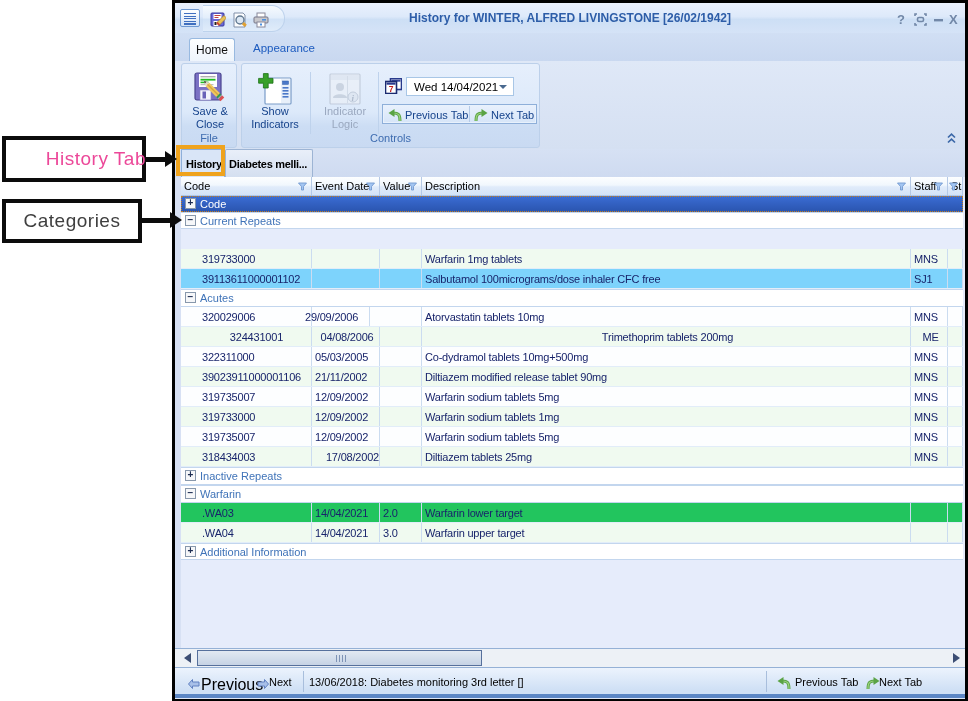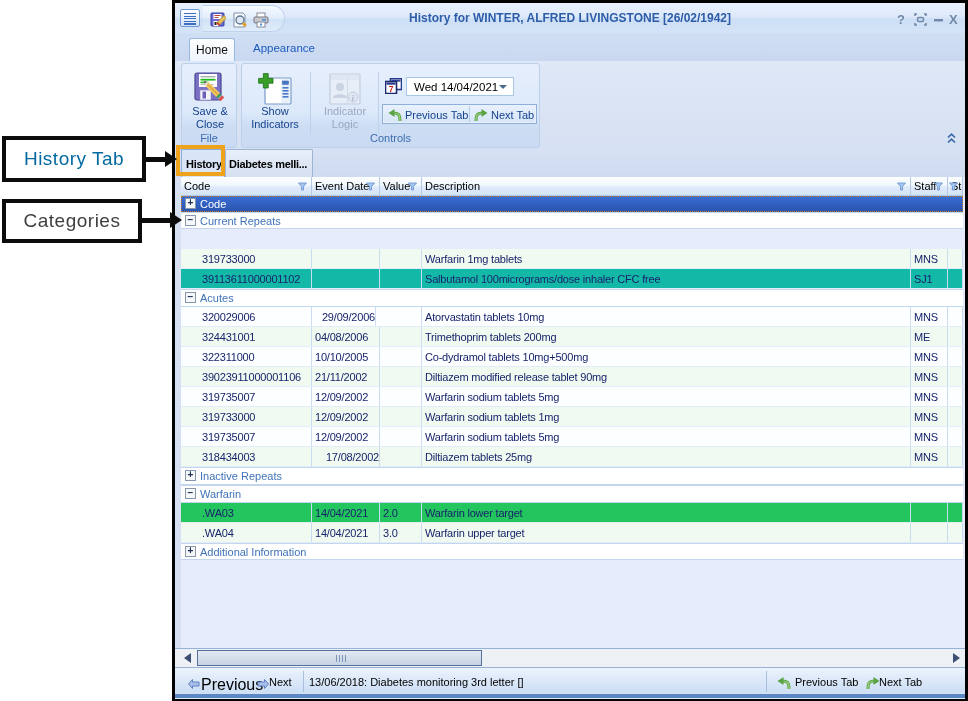--- a/index.html
+++ b/index.html
@@ -85,21 +85,21 @@
 .gtxt { position:absolute; left:19px; top:50%; margin-top:-6px; }
 .drow { color:#18246b; letter-spacing:-0.2px; }
 .dc { position:absolute; top:0; height:100%; border-right:1px solid #cbdcf0; padding:4px 0 0 0; overflow:hidden; }
 .rowline { border-bottom:1px solid #e2edf9; }
 </style>
 </head>
 <body>
 <div id="stage">
 
   <div class="abs" style="left:2px;top:136px;width:144px;height:46px;border:4px solid #0c0c0c;background:#fff;"></div>
-  <div class="abs" style="left:2px;top:136px;width:144px;height:46px;text-align:center;font-size:19px;color:#0369a1;letter-spacing:0.5px;line-height:45px;">History Tab</div>
+  <div class="abs" style="left:2px;top:136px;width:144px;height:46px;text-align:right;font-size:19px;color:#ec4899;letter-spacing:0.5px;line-height:45px;">History Tab</div>
   <div class="abs" style="left:146px;top:157px;width:24px;height:5px;background:#0c0c0c;"></div>
   <div class="abs" style="left:165px;top:151px;width:0;height:0;border-top:8px solid transparent;border-bottom:8px solid transparent;border-left:12px solid #0c0c0c;z-index:40;"></div>
 
   <div class="abs" style="left:2px;top:199px;width:140px;height:44px;border:4px solid #0c0c0c;background:#fff;"></div>
   <div class="abs" style="left:2px;top:199px;width:140px;height:44px;text-align:center;font-size:19px;color:#3f3f3f;letter-spacing:0.5px;line-height:44px;">Categories</div>
   <div class="abs" style="left:142px;top:218px;width:28px;height:5px;background:#0c0c0c;"></div>
   <div class="abs" style="left:170px;top:212px;width:0;height:0;border-top:8px solid transparent;border-bottom:8px solid transparent;border-left:12px solid #0c0c0c;z-index:40;"></div>
 
   <div id="win">
     <div id="titlebar">
@@ -282,51 +282,51 @@
           <span class="gtxt">Current Repeats</span>
         </div>
         <div class="grow drow rowline" style="top:72px;height:20px;background:#f0faf0;">
           <div class="dc" style="left:0px;width:131px;padding-left:21px;">319733000</div>
           <div class="dc" style="left:131px;width:68px;padding-left:3px;"></div>
           <div class="dc" style="left:199px;width:42px;padding-left:3px;"></div>
           <div class="dc" style="left:241px;width:489px;padding-left:3px;">Warfarin 1mg tablets</div>
           <div class="dc" style="left:730px;width:37px;padding-left:3px;">MNS</div>
           <div class="dc" style="left:767px;width:15px;padding-left:3px;"></div>
         </div>
-        <div class="grow drow rowline" style="top:92px;height:20px;background:#14b8a6;">
+        <div class="grow drow rowline" style="top:92px;height:20px;background:#7dd3fc;">
           <div class="dc" style="left:0px;width:131px;padding-left:21px;">39113611000001102</div>
           <div class="dc" style="left:131px;width:68px;padding-left:3px;"></div>
           <div class="dc" style="left:199px;width:42px;padding-left:3px;"></div>
           <div class="dc" style="left:241px;width:489px;padding-left:3px;">Salbutamol 100micrograms/dose inhaler CFC free</div>
           <div class="dc" style="left:730px;width:37px;padding-left:3px;">SJ1</div>
           <div class="dc" style="left:767px;width:15px;padding-left:3px;"></div>
         </div>
         <div class="grow grp" style="top:112px;height:18px;">
           <span class="pm">−</span>
           <span class="gtxt">Acutes</span>
         </div>
         <div class="grow drow rowline" style="top:130px;height:20px;background:#fdfeff;">
           <div class="dc" style="left:0px;width:131px;padding-left:21px;">320029006</div>
-          <div class="dc" style="left:127px;width:68px;padding-left:3px;text-align:right;">29/09/2006</div>
+          <div class="dc" style="left:121px;width:68px;padding-left:3px;">29/09/2006</div>
           <div class="dc" style="left:199px;width:42px;padding-left:3px;"></div>
           <div class="dc" style="left:241px;width:489px;padding-left:3px;">Atorvastatin tablets 10mg</div>
           <div class="dc" style="left:730px;width:37px;padding-left:3px;">MNS</div>
           <div class="dc" style="left:767px;width:15px;padding-left:3px;"></div>
         </div>
-        <div class="grow drow rowline" style="top:150px;height:20px;background:#f0faf0;">
+        <div class="grow drow rowline" style="top:150px;height:20px;background:#f0faf0;text-align:center;">
           <div class="dc" style="left:0px;width:131px;padding-left:21px;">324431001</div>
           <div class="dc" style="left:131px;width:68px;padding-left:3px;">04/08/2006</div>
           <div class="dc" style="left:199px;width:42px;padding-left:3px;"></div>
           <div class="dc" style="left:241px;width:489px;padding-left:3px;">Trimethoprim tablets 200mg</div>
           <div class="dc" style="left:730px;width:37px;padding-left:3px;">ME</div>
           <div class="dc" style="left:767px;width:15px;padding-left:3px;"></div>
         </div>
         <div class="grow drow rowline" style="top:170px;height:20px;background:#fdfeff;">
           <div class="dc" style="left:0px;width:131px;padding-left:21px;">322311000</div>
-          <div class="dc" style="left:131px;width:68px;padding-left:3px;">10/10/2005</div>
+          <div class="dc" style="left:131px;width:68px;padding-left:3px;">05/03/2005</div>
           <div class="dc" style="left:199px;width:42px;padding-left:3px;"></div>
           <div class="dc" style="left:241px;width:489px;padding-left:3px;">Co-dydramol tablets 10mg+500mg</div>
           <div class="dc" style="left:730px;width:37px;padding-left:3px;">MNS</div>
           <div class="dc" style="left:767px;width:15px;padding-left:3px;"></div>
         </div>
         <div class="grow drow rowline" style="top:190px;height:20px;background:#f0faf0;">
           <div class="dc" style="left:0px;width:131px;padding-left:21px;">39023911000001106</div>
           <div class="dc" style="left:131px;width:68px;padding-left:3px;">21/11/2002</div>
           <div class="dc" style="left:199px;width:42px;padding-left:3px;"></div>
           <div class="dc" style="left:241px;width:489px;padding-left:3px;">Diltiazem modified release tablet 90mg</div>

